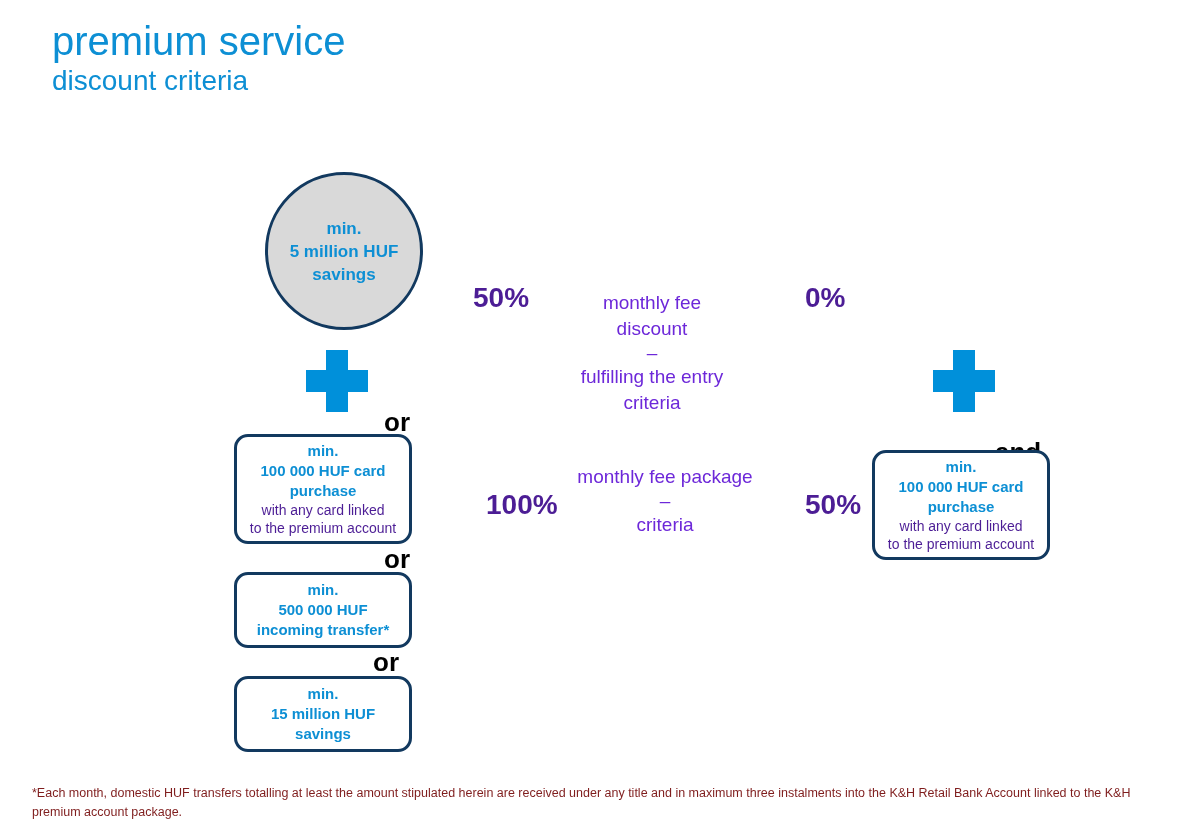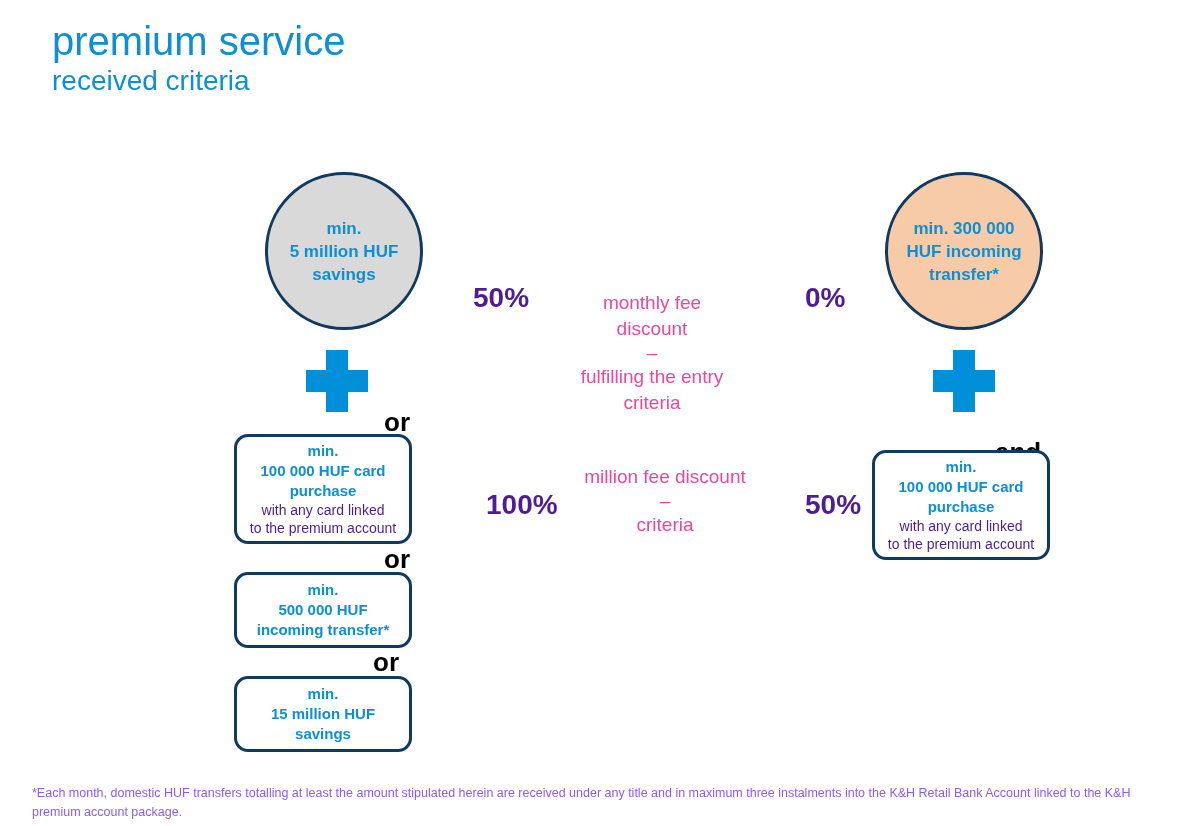--- a/index.html
+++ b/index.html
@@ -121,47 +121,47 @@
     line-height: 30px;
     font-weight: bold;
     color: #4c1d95;
     white-space: nowrap;
   }
 
   
   .explain {
     position: absolute;
     text-align: center;
-    color: #ec4899;
+    color: #6d28d9;
     font-size: 19px;
     line-height: 26px;
     font-weight: 400;
   }
 
   
   .footnote {
     position: absolute;
     left: 32px;
     top: 784px;
     width: 1110px;
     font-size: 12.5px;
     line-height: 19px;
-    color: #8b5cf6;
+    color: #7f1d1d;
     font-weight: 400;
     text-align: left;
   }
 </style>
 </head>
 <body>
 
 <div id="page">
 
   <div class="title-block">
     <div class="title-main">premium service</div>
-    <div class="title-sub">received criteria</div>
+    <div class="title-sub">discount criteria</div>
   </div>
 
   <div class="criteria-circle circle-gray">
     <div class="circle-text">
       <div>min.</div>
       <div>5 million HUF</div>
       <div>savings</div>
     </div>
   </div>
 
@@ -199,35 +199,28 @@
 
   <div class="explain" style="left:562px; top:290px; width:180px;">
     <div>monthly fee</div>
     <div>discount</div>
     <div style="line-height:22px;">–</div>
     <div>fulfilling the entry</div>
     <div>criteria</div>
   </div>
 
   <div class="explain" style="left:541px; top:464px; width:248px;">
-    <div>million fee discount</div>
+    <div>monthly fee package</div>
     <div style="line-height:22px;">–</div>
     <div>criteria</div>
   </div>
 
   <div class="pct" style="left:805px; top:283px;">0%</div>
   <div class="pct" style="left:805px; top:490px;">50%</div>
 
-  <div class="criteria-circle circle-peach">
-    <div class="circle-text">
-      <div>min. 300 000</div>
-      <div>HUF incoming</div>
-      <div>transfer*</div>
-    </div>
-  </div>
 
   <div class="plus-icon plus-right">
     <div class="bar h"></div>
     <div class="bar v"></div>
   </div>
 
   <div class="conj-label" style="left:995px; top:420px;margin-top:20px;">and</div>
 
   <div class="criteria-box" style="left:872px; top:450px; width:178px; height:110px;">
     <div class="box-strong">min.</div>

